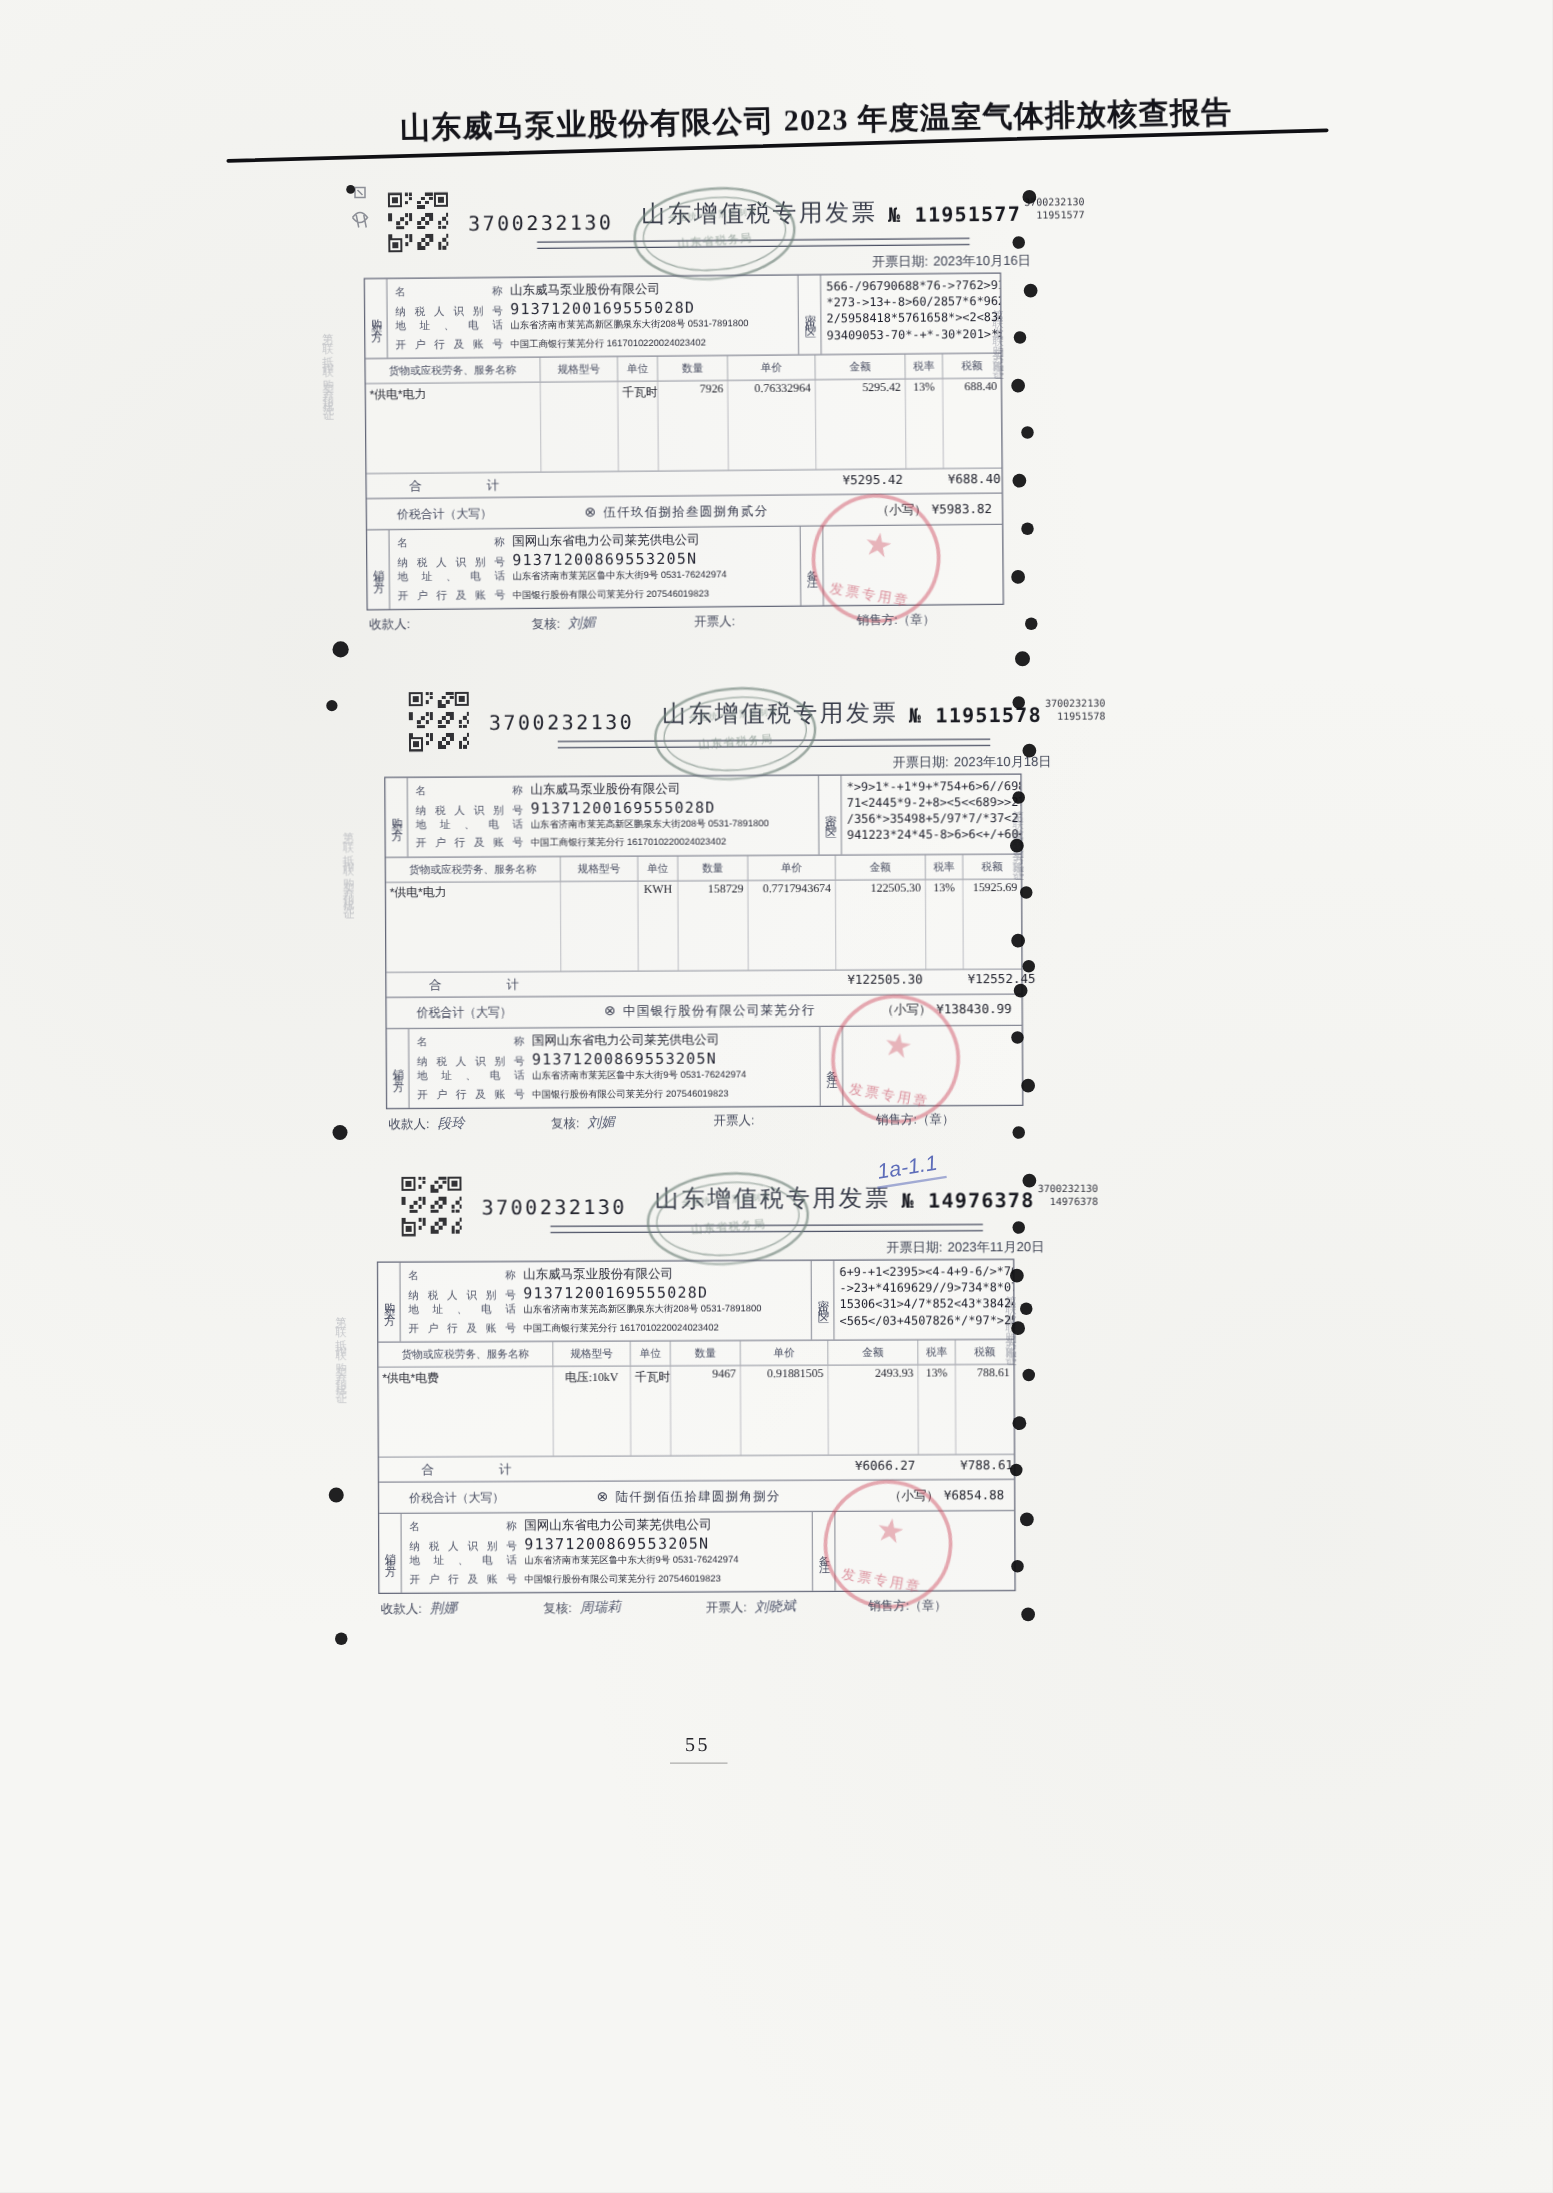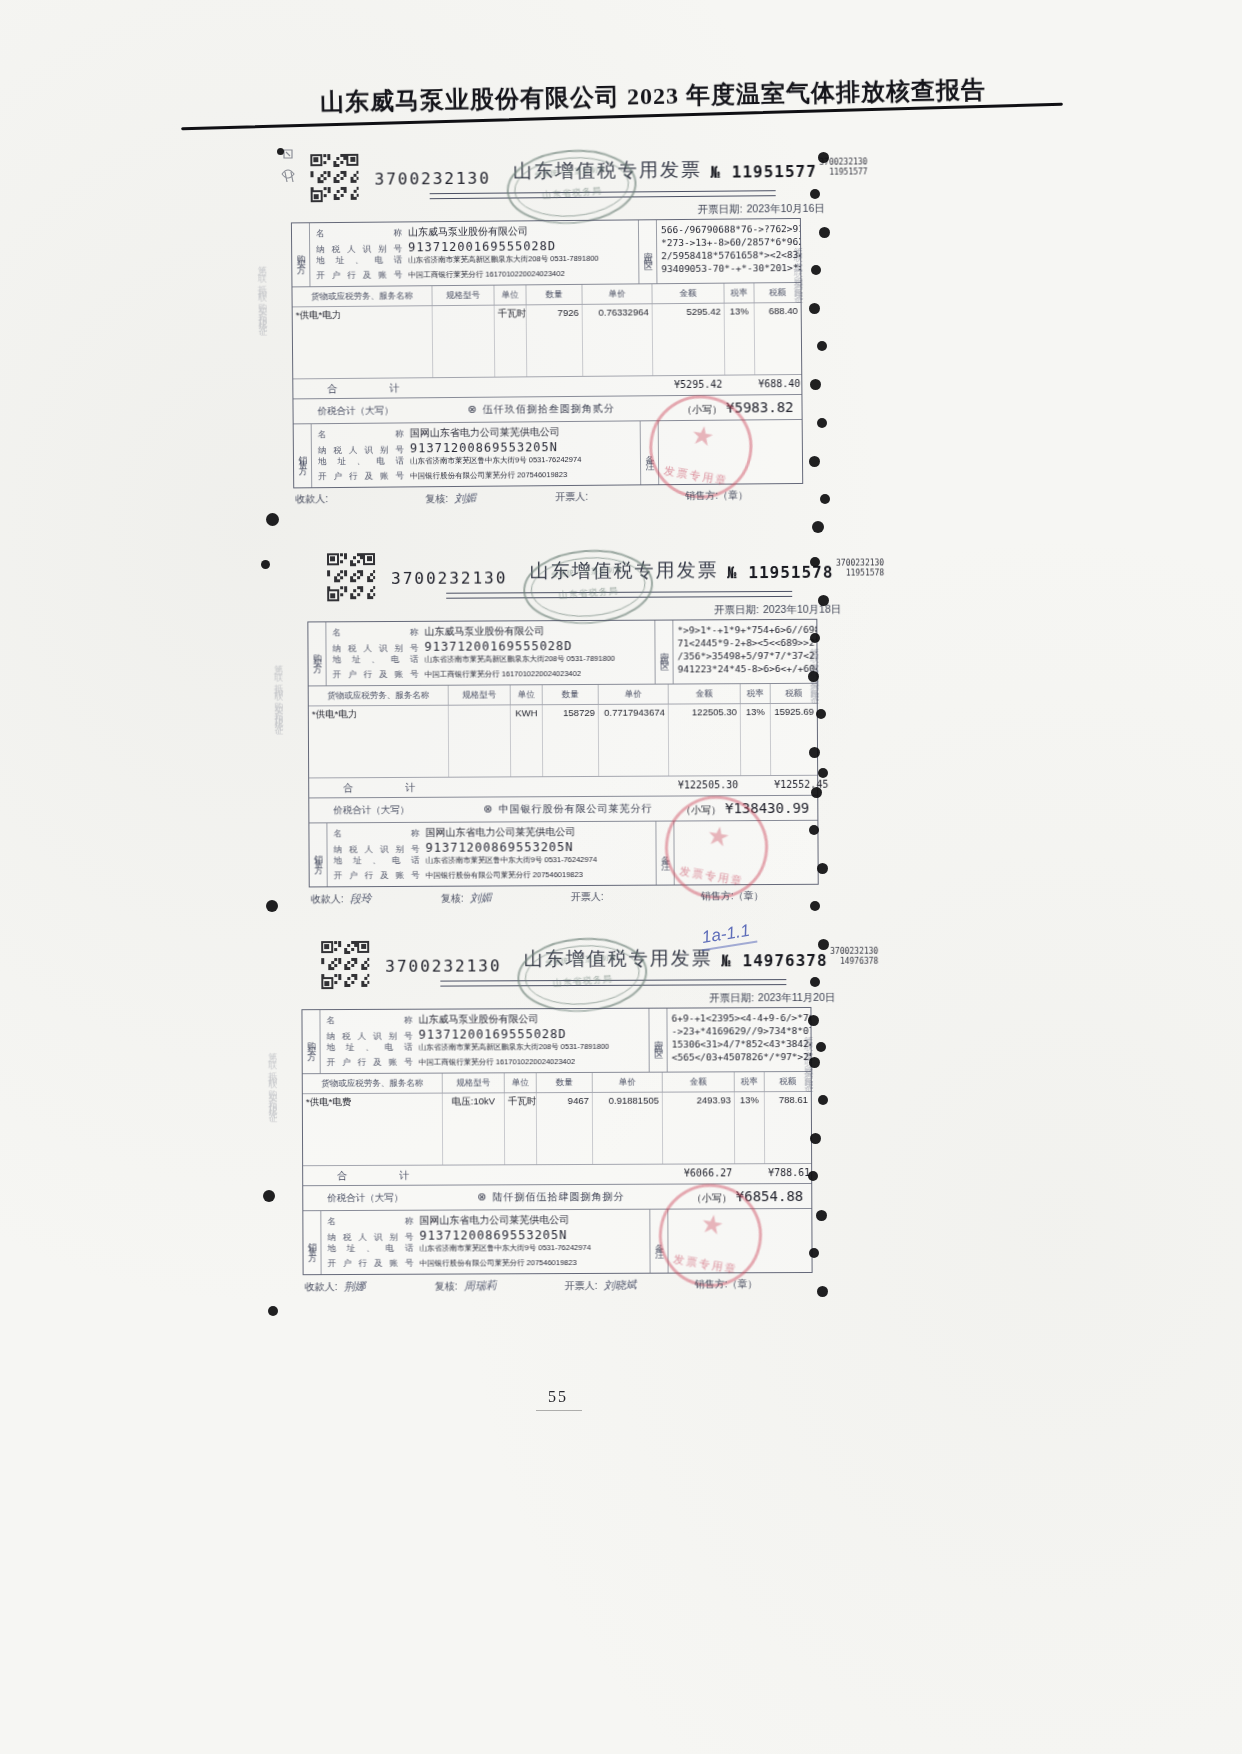--- a/index.html
+++ b/index.html
@@ -60,42 +60,42 @@
   .f-val.big{font-family:"DejaVu Sans Mono","Liberation Mono",monospace;font-size:12px;letter-spacing:1px;}
   .f-val.tiny{font-size:7.5px;letter-spacing:0;}
   .pwbox{flex:1;padding:3px 2px 2px 4px;font-family:"DejaVu Sans Mono","Liberation Mono",monospace;
     font-size:9.5px;line-height:13px;color:#1e1f2b;letter-spacing:0;white-space:nowrap;overflow:hidden;}
   
   .gtable{border-bottom:1px solid rgba(64,69,90,.6);}
   .g-grid{display:grid;grid-template-columns:140px 62px 32px 56px 70px 72px 30px 1fr;}
   .g-head{border-bottom:1px solid rgba(64,69,90,.45);}
   .g-head span{font-size:8.5px;color:#474c60;text-align:center;padding:4px 1px 3px;border-right:1px solid rgba(64,69,90,.35);}
   .g-head span:last-child{border-right:none;}
-  .g-vals span{font-size:9.5px;font-family:Liberation Sans, sans-serif;color:#23242e;
+  .g-vals span{font-size:9.5px;font-family:Liberation Serif, serif;color:#23242e;
     padding:2px 3px 0;border-right:1px solid rgba(64,69,90,.25);white-space:nowrap;overflow:hidden;}
   .g-vals span:last-child{border-right:none;}
   .g-vals .t-l{font-family:"Liberation Sans",sans-serif;text-align:left;}
   .g-vals .t-r{text-align:right;}
   .g-vals .t-c{text-align:center;}
   .g-fill{height:56px;}
   .g-fill span{border-right:1px solid rgba(64,69,90,.25);}
   .g-fill span:last-child{border-right:none;}
   .g-total{border-top:1px solid rgba(64,69,90,.45);}
   .g-total span{font-size:10px;font-family:"DejaVu Sans Mono","Liberation Mono",monospace;color:#1f202b;padding:3px 3px 2px;}
   .g-total .lbl{grid-column:1;font-family:"Liberation Sans",sans-serif;color:#474c60;
     text-align:justify;text-align-last:justify;padding:3px 34px 2px;}
   .g-total .amt{grid-column:6;text-align:right;}
   .g-total .tax{grid-column:8;text-align:right;}
   
   .sumrow{display:flex;align-items:center;border-bottom:1px solid rgba(64,69,90,.6);height:24px;font-size:10px;}
   .sum-label{width:150px;flex:none;padding-left:24px;color:#474c60;font-size:9.5px;}
   .sum-cn{flex:1;color:#33374a;letter-spacing:1px;}
   .sum-cn .circ{margin-right:5px;font-size:11px;}
   .sum-num{flex:none;padding-right:8px;color:#23242e;}
-  .sum-num .num{font-family:"DejaVu Sans Mono","Liberation Mono",monospace;font-size:14px;margin-left:4px;}
+  .sum-num .num{font-family:"DejaVu Sans Mono","Liberation Mono",monospace;font-size:10px;margin-left:4px;}
   .party-row.seller-row{border-bottom:none;}
   .remarkbox{flex:1;position:relative;padding:4px 4px;font-size:8.5px;color:#4a4f63;line-height:11px;}
   
   .stamp-red{position:absolute;left:348px;top:168px;width:118px;height:118px;opacity:.72;transform:rotate(10deg);filter:blur(.35px);}
   .stamp-red circle{stroke:rgba(203,62,84,.6);fill:none;}
   .stamp-red text{fill:rgba(196,58,82,.75);font-family:"Liberation Sans",sans-serif;}
   .stamp-red .star{fill:rgba(203,62,84,.5);}
   
   .inv-footer{position:absolute;left:18px;top:344px;width:520px;display:flex;font-size:10px;color:#44495c;}
   .inv-footer .seg{flex:1;display:flex;align-items:baseline;}

